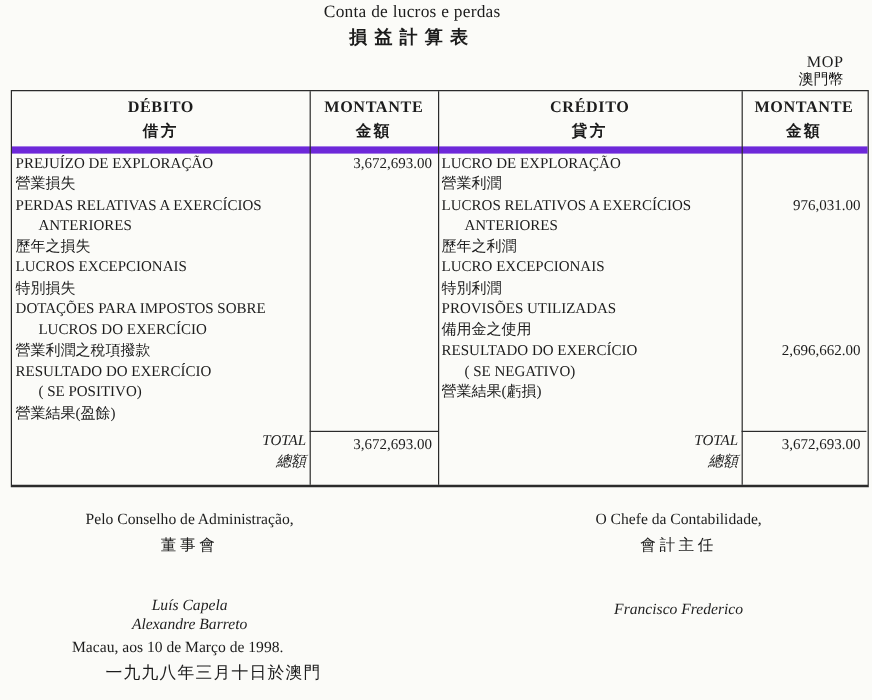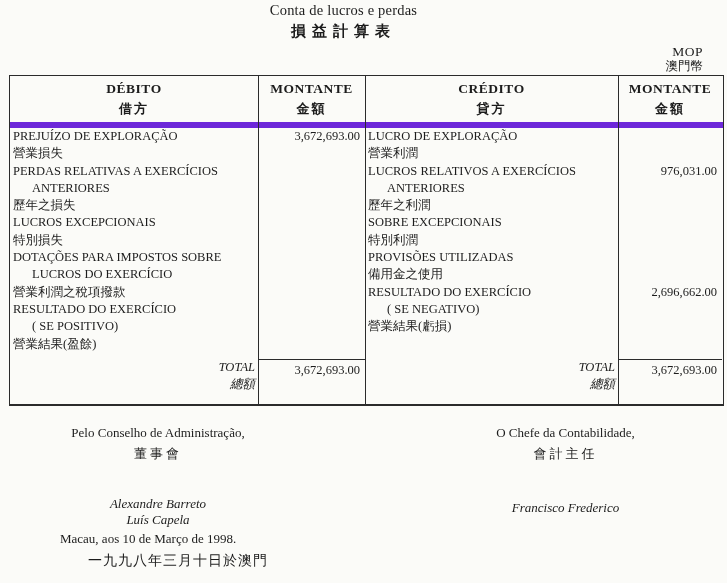--- a/index.html
+++ b/index.html
@@ -123,21 +123,21 @@
       <div class="c-text indent">ANTERIORES</div>
       <div class="c-amt"></div>
       <div class="c-text indent">ANTERIORES</div>
       <div class="c-amt"></div>
       <div class="c-text">歷年之損失</div>
       <div class="c-amt"></div>
       <div class="c-text">歷年之利潤</div>
       <div class="c-amt"></div>
       <div class="c-text">LUCROS EXCEPCIONAIS</div>
       <div class="c-amt"></div>
-      <div class="c-text">SOBRE EXCEPCIONAIS</div>
+      <div class="c-text">LUCRO EXCEPCIONAIS</div>
       <div class="c-amt"></div>
       <div class="c-text">特別損失</div>
       <div class="c-amt"></div>
       <div class="c-text">特別利潤</div>
       <div class="c-amt"></div>
       <div class="c-text">DOTAÇÕES PARA IMPOSTOS SOBRE</div>
       <div class="c-amt"></div>
       <div class="c-text">PROVISÕES UTILIZADAS</div>
       <div class="c-amt"></div>
       <div class="c-text indent">LUCROS DO EXERCÍCIO</div>
@@ -173,22 +173,22 @@
       <div>總額</div>
     </div>
     <div class="amt-box">3,672,693.00</div>
   </div>
 </div>
 
 <div class="sig-block sig-left">
   <div class="sig-title-pt">Pelo Conselho de Administração,</div>
   <div class="sig-title-zh">董事會</div>
   <div class="sig-names">
+    <div class="sig-name">Luís Capela</div>
     <div class="sig-name">Alexandre Barreto</div>
-    <div class="sig-name">Luís Capela</div>
   </div>
 </div>
 
 <div class="sig-block sig-right">
   <div class="sig-title-pt">O Chefe da Contabilidade,</div>
   <div class="sig-title-zh">會計主任</div>
   <div class="sig-names">
     <div class="sig-name">Francisco Frederico</div>
   </div>
 </div>

